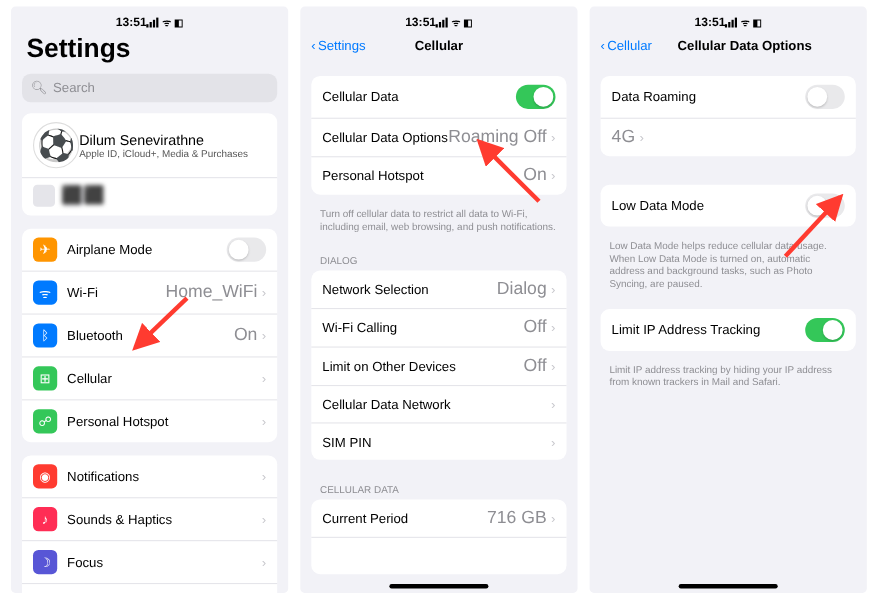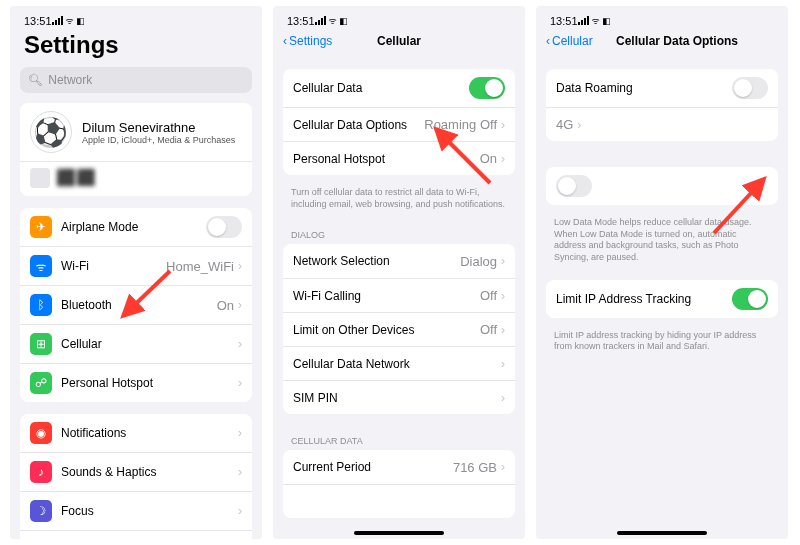--- a/index.html
+++ b/index.html
@@ -1,36 +1,36 @@
 <!DOCTYPE html>
 <html><head>
 <meta charset="utf-8">
 <style>
 *{box-sizing:border-box;margin:0;padding:0;font-family:-apple-system,BlinkMacSystemFont,"Segoe UI",Helvetica,Arial,sans-serif;-webkit-font-smoothing:antialiased}
 body{background:#fff;width:800px;height:545px;overflow:hidden}
 .wrap{display:flex;gap:11px;padding:6px 10px}
 .phone{width:252px;height:533px;background:#f2f2f7;border-radius:4px;position:relative;overflow:hidden}
-.status{display:flex;justify-content:flex-start;align-items:center;padding:8px 14px 2px;font-size:11px;font-weight:400}
+.status{display:flex;justify-content:center;align-items:center;padding:8px 14px 2px;font-size:11px;font-weight:700}
 .status .right{display:flex;gap:3px;align-items:center;font-size:9px}
 .sig{display:inline-flex;align-items:flex-end;gap:1px}
 .sig i{width:2px;background:#000;display:inline-block}
 .sig i:nth-child(1){height:3px}.sig i:nth-child(2){height:5px}.sig i:nth-child(3){height:7px}.sig i:nth-child(4){height:9px}
 .nav{display:flex;align-items:center;padding:4px 10px 6px;font-size:12px;position:relative;height:26px}
 .nav .back{color:#007aff;display:flex;align-items:center;gap:2px}
 .nav .title{position:absolute;left:0;right:0;text-align:center;font-weight:600;pointer-events:none}
 .h1{font-size:24px;font-weight:700;padding:2px 14px 8px}
 .search{margin:0 10px 10px;background:#e3e3e8;border-radius:8px;height:26px;display:flex;align-items:center;padding:0 8px;color:#8e8e93;font-size:12px;gap:5px}
 .card,.group{background:#fff;margin:0 10px 12px;border-radius:8px}
 .row{display:flex;align-items:center;padding:8px 10px;font-size:12px;min-height:34px;position:relative}
 .row+.row{border-top:1px solid #e5e5ea}
 .row .label{flex:1;color:#000}
-.row .val{color:#8e8e93;font-size:13px;margin-right:4px}
+.row .val{color:#8e8e93;font-size:16px;margin-right:4px}
 .chev{color:#c7c7cc;font-size:12px}
 .icon{width:22px;height:22px;border-radius:5px;margin-right:9px;display:flex;align-items:center;justify-content:center;color:#fff;font-size:12px;flex-shrink:0}
-.profile{display:flex;align-items:center;padding:8px 10px;gap:10px}
+.profile{display:flex;align-items:center;padding:8px 10px;}
 .avatar{width:42px;height:42px;border-radius:50%;background:#fff;border:1px solid #ddd;position:relative;flex-shrink:0}
 .avatar:before{content:"⚽";position:absolute;inset:0;display:flex;align-items:center;justify-content:center;font-size:28px}
 .profile .txt .name{font-size:13px;font-weight:500}
 .profile .txt .sub{font-size:9px;color:#555}
 .mini{display:flex;gap:6px;padding:6px 10px 8px;border-top:1px solid #e5e5ea}
 .mini span{width:20px;height:20px;border-radius:4px;background:#e5e5ea}
 .toggle{width:36px;height:22px;border-radius:11px;background:#e9e9eb;position:relative;flex-shrink:0}
 .toggle:after{content:"";position:absolute;width:18px;height:18px;background:#fff;border-radius:50%;top:2px;left:2px;box-shadow:0 1px 2px rgba(0,0,0,.2)}
 .toggle.on{background:#34c759}
 .toggle.on:after{left:auto;right:2px}
@@ -53,21 +53,21 @@
   <span class="right"><span class="sig">
             <i></i>
             <i></i>
             <i></i>
             <i></i>
           </span> ᯤ ◧</span>
  </div>
  <div class="h1">Settings</div>
  <div class="search">
   <span>🔍︎</span>
-        <span>Network</span>
+        <span>Search</span>
  </div>
  <div class="card">
   <div class="profile">
    <div class="avatar"></div>
    <div class="txt">
     <div class="name">Dilum Senevirathne</div>
     <div class="sub">Apple ID, iCloud+, Media &amp; Purchases</div>
    </div>
   </div>
   <div class="mini">
@@ -242,20 +242,21 @@
           <span class="toggle"></span>
         </div>
         <div class="row">
           <span class="val">4G</span>
           <span class="chev">›</span>
         </div>
       </div>
  <div style="height:14px"></div>
  <div class="group" id="p3g2">
         <div class="row">
+          <span class="label">Low Data Mode</span>
           <span class="toggle"></span>
         </div>
       </div>
  <div class="hint">Low Data Mode helps reduce cellular data usage. When Low Data Mode is turned on, automatic address and background tasks, such as Photo Syncing, are paused.</div>
  <div style="height:6px"></div>
  <div class="group" id="p3g3">
         <div class="row">
           <span class="label">Limit IP Address Tracking</span>
           <span class="toggle on"></span>
         </div>

